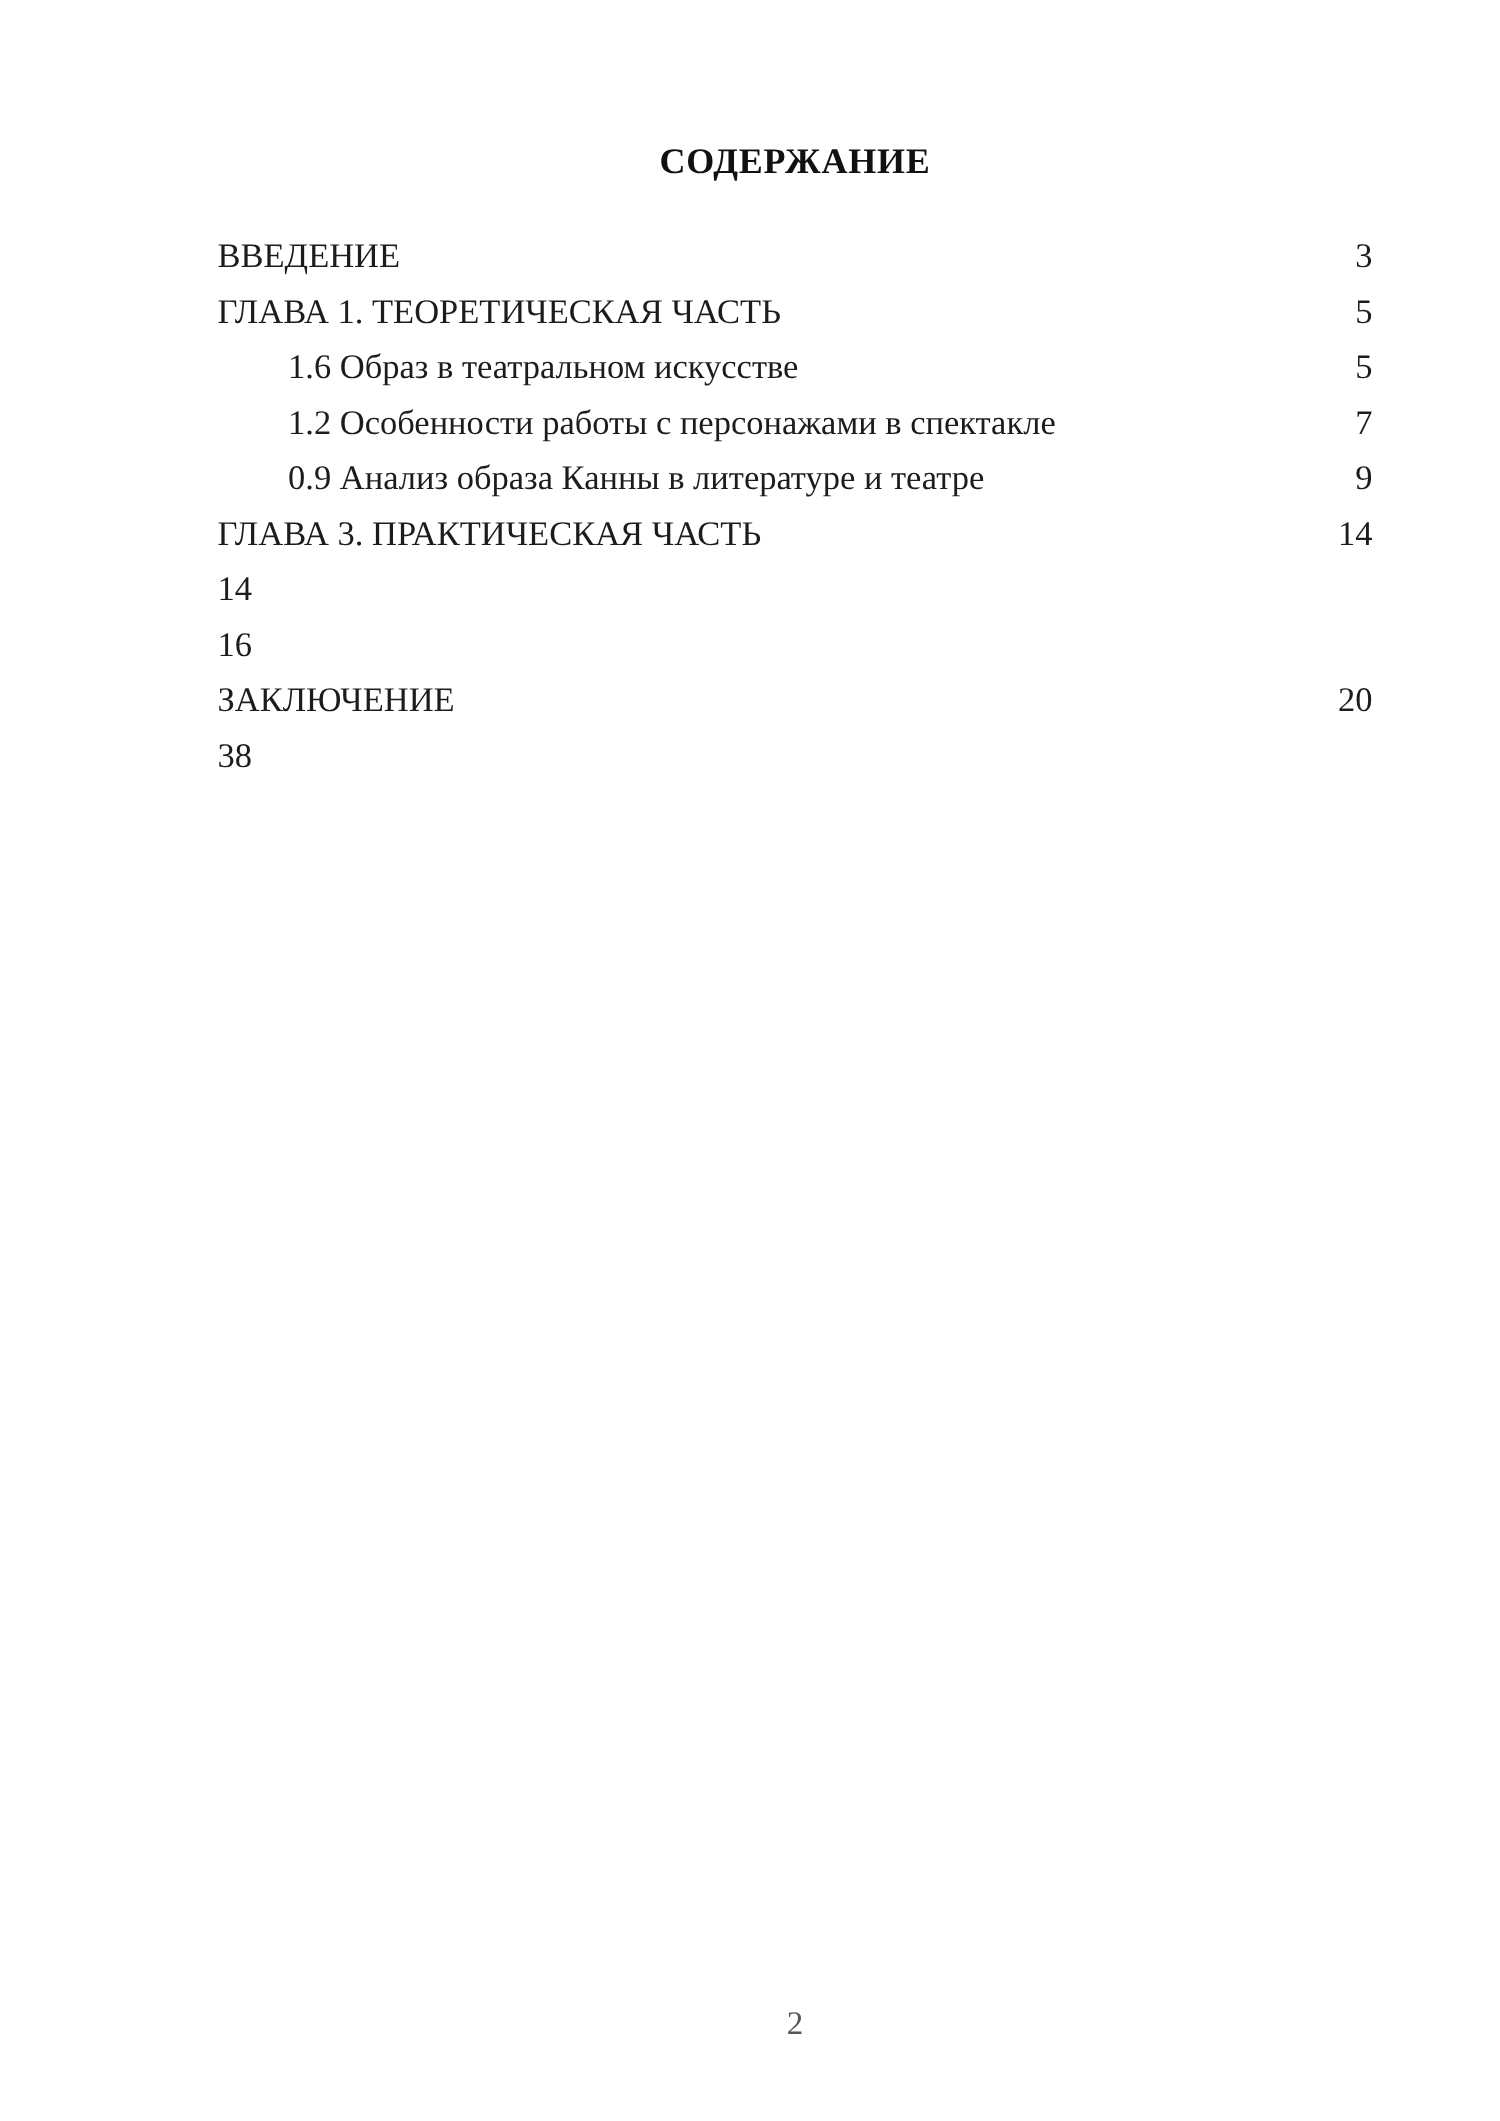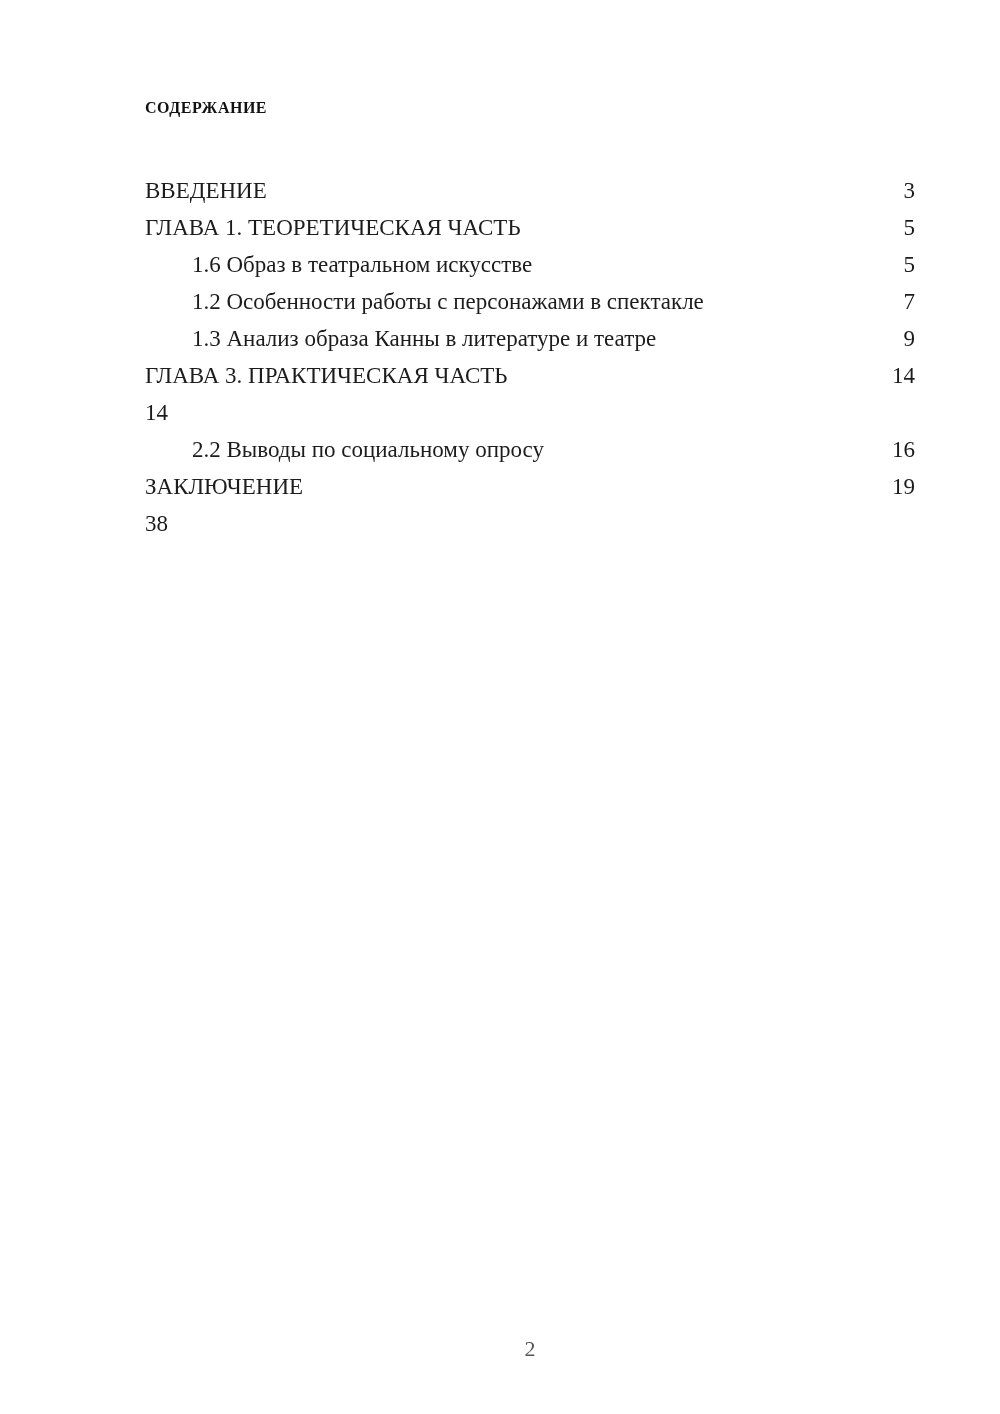--- a/index.html
+++ b/index.html
@@ -12,29 +12,29 @@
     width: 1000px;
     height: 1414px;
     background: #ffffff;
     box-sizing: border-box;
     padding: 92px 85px 0 145px;
     font-family: "Liberation Serif", "DejaVu Serif", serif;
     color: #1c1c1c;
     overflow: hidden;
   }
   .doc-title {
-    text-align: left;
-    font-size: 16px;
+    text-align: center;
+    font-size: 24px;
     font-weight: bold;
     line-height: 32px;
     letter-spacing: 0.5px;
     color: #111111;
   }
   .toc-list {
-    margin-top: 48px;
+    margin-top: 28px;
   }
   .toc-row {
     display: flex;
     justify-content: space-between;
     align-items: baseline;
     height: 37px;
     font-size: 23px;
     line-height: 37px;
   }
   .toc-row .toc-label {
@@ -78,42 +78,41 @@
     <span class="toc-label">1.6 Образ в театральном искусстве</span>
     <span class="toc-page">5</span>
   </div>
 
   <div class="toc-row level-1">
     <span class="toc-label">1.2 Особенности работы с персонажами в спектакле</span>
     <span class="toc-page">7</span>
   </div>
 
   <div class="toc-row level-1">
-    <span class="toc-label">1.3 Анализ образа Канны в литературе и театре</span>
+    <span class="toc-label">0.9 Анализ образа Канны в литературе и театре</span>
     <span class="toc-page">9</span>
   </div>
 
 
   <div class="toc-row level-0">
     <span class="toc-label">ГЛАВА 3. ПРАКТИЧЕСКАЯ ЧАСТЬ</span>
     <span class="toc-page">14</span>
   </div>
 
   <div class="toc-row level-1">
     <span class="toc-page">14</span>
   </div>
 
   <div class="toc-row level-1">
-    <span class="toc-label">2.2 Выводы по социальному опросу</span>
     <span class="toc-page">16</span>
   </div>
 
   <div class="toc-row level-0">
     <span class="toc-label">ЗАКЛЮЧЕНИЕ</span>
-    <span class="toc-page">19</span>
+    <span class="toc-page">20</span>
   </div>
 
   <div class="toc-row level-0">
     <span class="toc-page">38</span>
   </div>
 </div>
 
   <div class="page-footer">2</div>
 </div>
 

